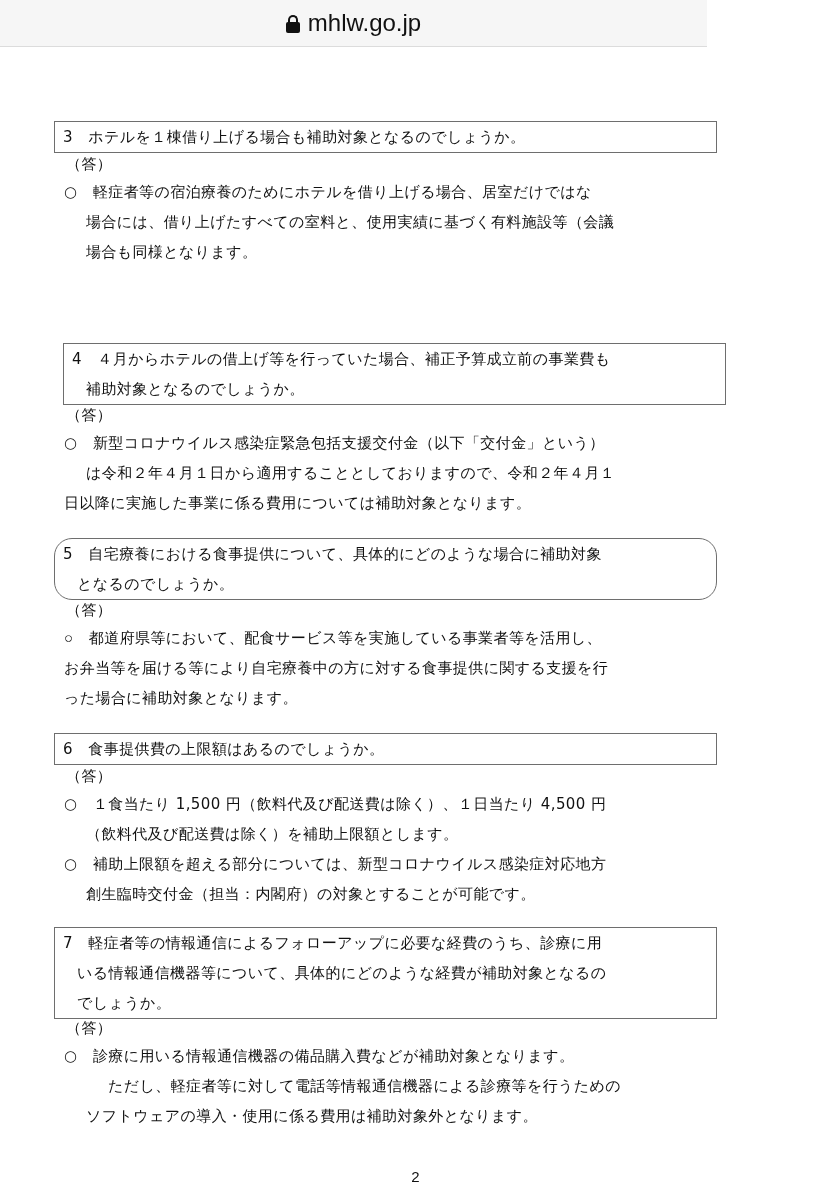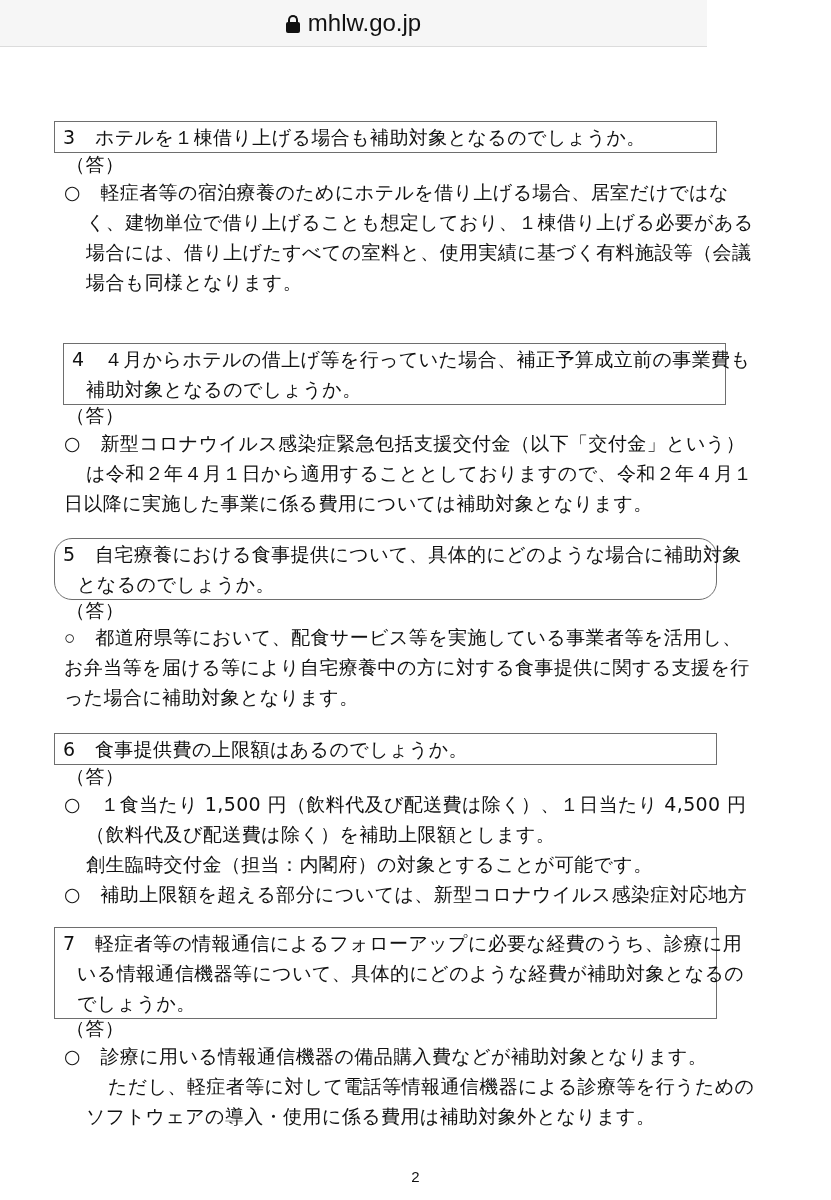--- a/index.html
+++ b/index.html
@@ -26,21 +26,21 @@
     position: absolute; left: 0; top: 7px; width: 14px; height: 11px;
     background: #111; border-radius: 2px;
   }
   .url-text { font-family: "Liberation Sans", sans-serif; font-size: 24px; color: #111; }
   .qbox {
     position: absolute; left: 54px; width: 663px;
     border: 1.5px solid #6e6e6e; box-sizing: border-box;
     padding: 0 8px;
   }
   .qline, .aline, .ans-label {
-    font-size: 19px; line-height: 30px; white-space: nowrap; letter-spacing: 0.4px;
+    font-size: 15px; line-height: 30px; white-space: nowrap; letter-spacing: 0.4px;
   }
   .qline.indent { padding-left: 14px; }
   .ans-label { position: absolute; left: 66px; }
   .answer { position: absolute; left: 64px; }
   .aline.cont { padding-left: 22px; }
   .aline.cont2 { padding-left: 0px; }
   .aline.cont-deep { padding-left: 44px; }
   .page-num {
     position: absolute; left: 0; width: 831px; top: 1168px; text-align: center;
     font-family: "Liberation Sans", sans-serif; font-size: 15px;
@@ -58,21 +58,20 @@
     <span class="url-text">mhlw.go.jp</span>
   </div>
 </div>
 
 <div class="qbox" style="top:121px;">
   <div class="qline">3　ホテルを１棟借り上げる場合も補助対象となるのでしょうか。</div>
 </div>
 <div class="ans-label" style="top:149px;">（答）</div>
 <div class="answer" style="top:177px;">
   <div class="aline">○　軽症者等の宿泊療養のためにホテルを借り上げる場合、居室だけではな</div>
-  <div class="aline cont">く、建物単位で借り上げることも想定しており、１棟借り上げる必要がある</div>
   <div class="aline cont">場合には、借り上げたすべての室料と、使用実績に基づく有料施設等（会議</div>
   <div class="aline cont">場合も同様となります。</div>
 </div>
 
 <div class="qbox" style="top:343px;margin-left:9px;">
   <div class="qline">4　４月からホテルの借上げ等を行っていた場合、補正予算成立前の事業費も</div>
   <div class="qline indent">補助対象となるのでしょうか。</div>
 </div>
 <div class="ans-label" style="top:400px;">（答）</div>
 <div class="answer" style="top:428px;">
@@ -92,22 +91,22 @@
   <div class="aline cont2">った場合に補助対象となります。</div>
 </div>
 
 <div class="qbox" style="top:733px;">
   <div class="qline">6　食事提供費の上限額はあるのでしょうか。</div>
 </div>
 <div class="ans-label" style="top:761px;">（答）</div>
 <div class="answer" style="top:789px;">
   <div class="aline">○　１食当たり 1,500 円（飲料代及び配送費は除く）、１日当たり 4,500 円</div>
   <div class="aline cont">（飲料代及び配送費は除く）を補助上限額とします。</div>
+  <div class="aline">○　補助上限額を超える部分については、新型コロナウイルス感染症対応地方</div>
   <div class="aline cont">創生臨時交付金（担当：内閣府）の対象とすることが可能です。</div>
-  <div class="aline">○　補助上限額を超える部分については、新型コロナウイルス感染症対応地方</div>
 </div>
 
 <div class="qbox" style="top:927px;">
   <div class="qline">7　軽症者等の情報通信によるフォローアップに必要な経費のうち、診療に用</div>
   <div class="qline indent">いる情報通信機器等について、具体的にどのような経費が補助対象となるの</div>
   <div class="qline indent">でしょうか。</div>
 </div>
 <div class="ans-label" style="top:1013px;">（答）</div>
 <div class="answer" style="top:1041px;">
   <div class="aline">○　診療に用いる情報通信機器の備品購入費などが補助対象となります。</div>

